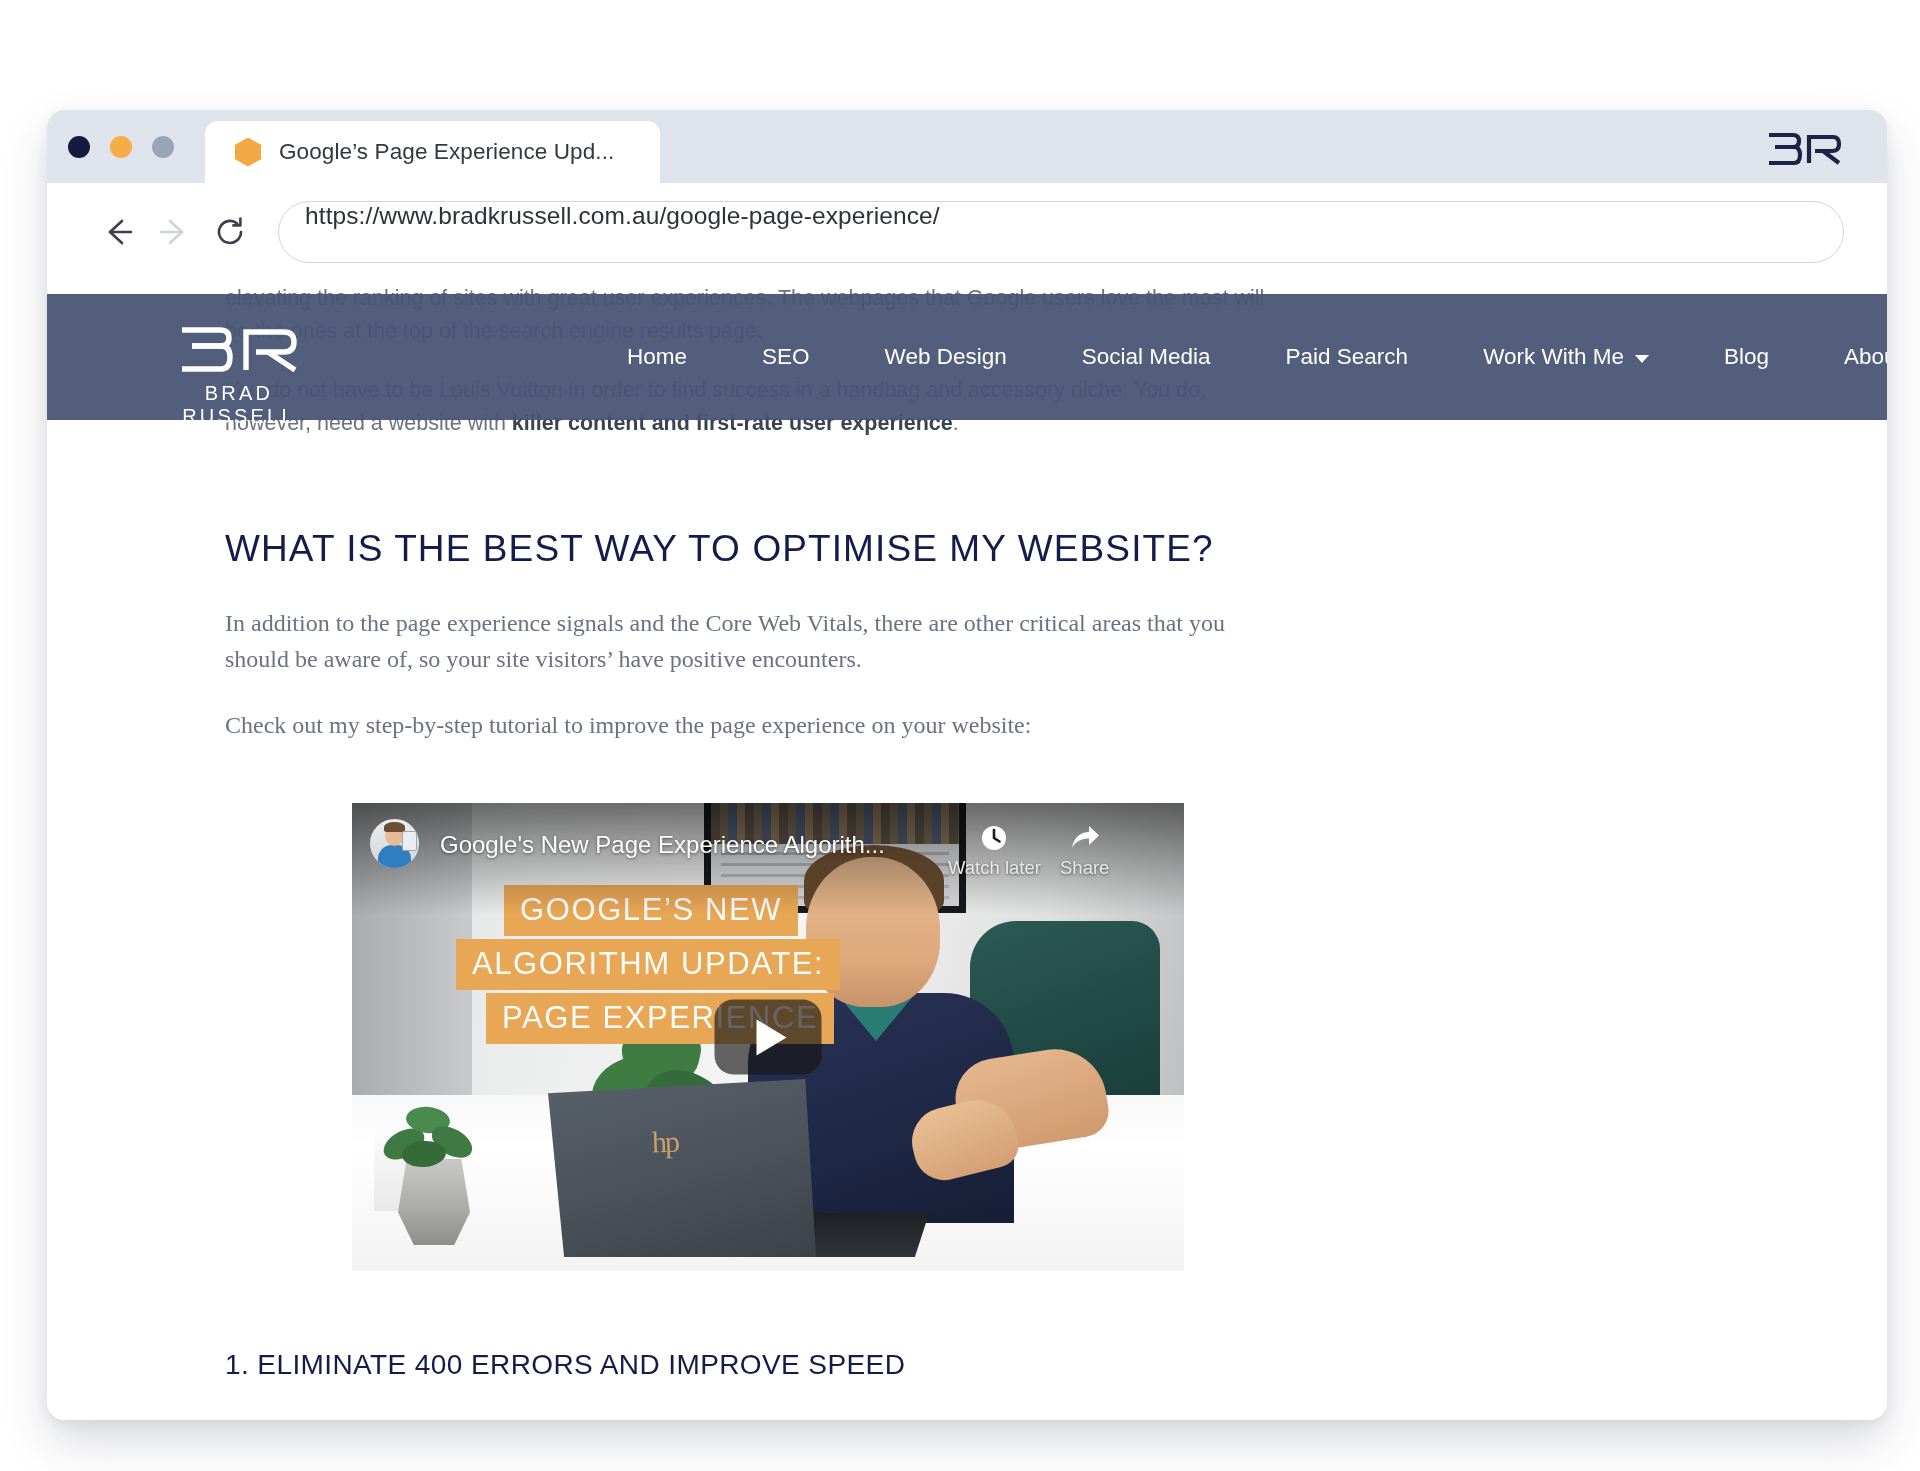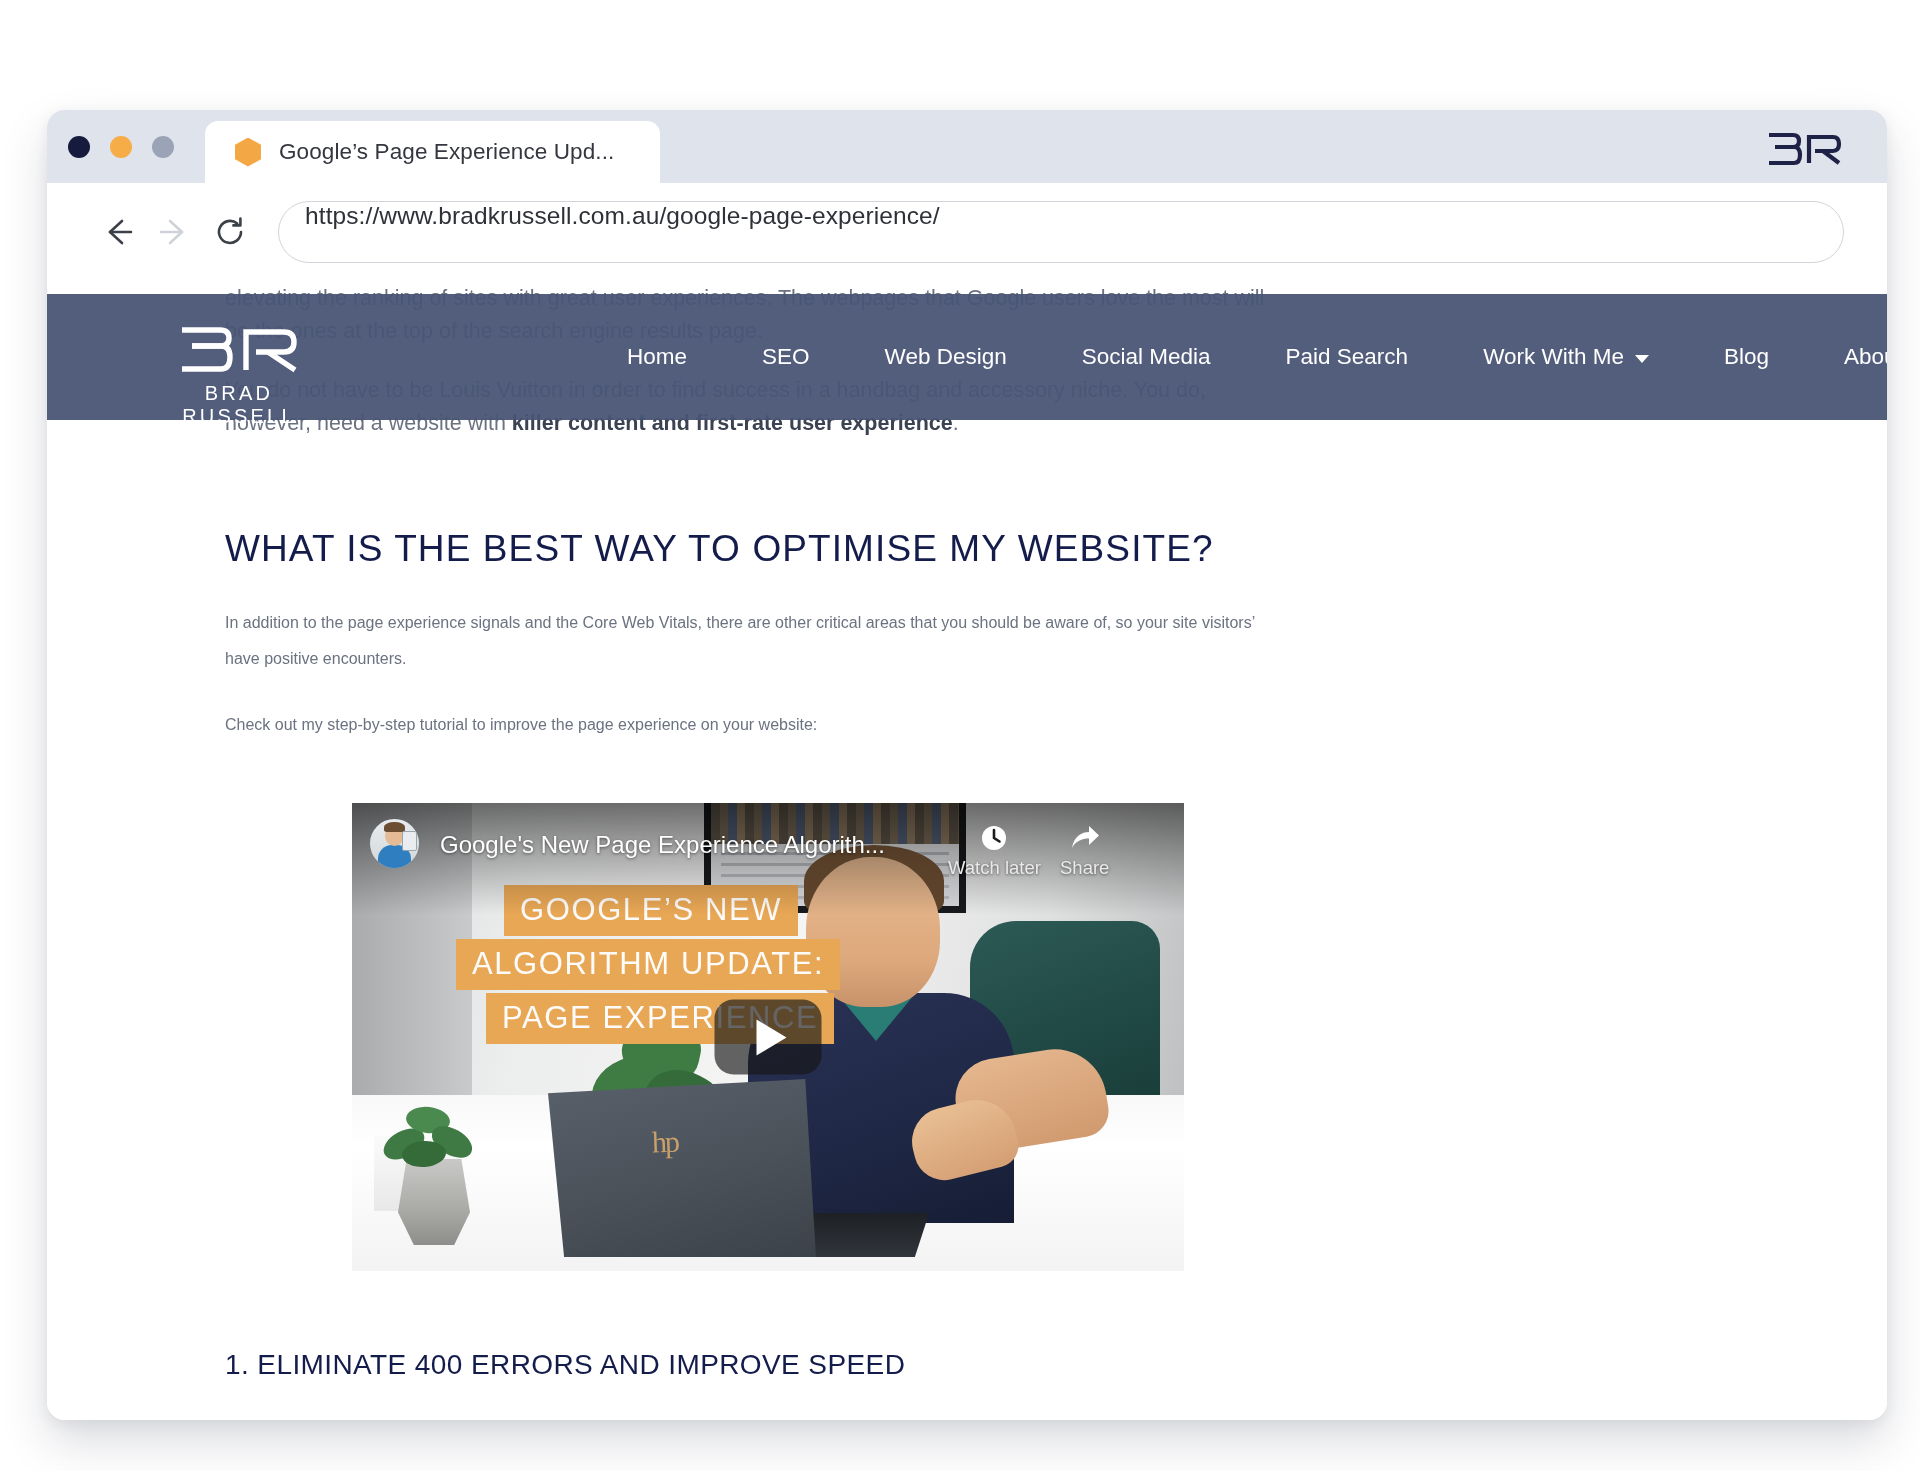--- a/index.html
+++ b/index.html
@@ -208,25 +208,26 @@
   }
   .h2 {
     font-size: 37px;
     color: #141c4b;
     font-weight: 400;
     letter-spacing: 1.1px;
     margin-top: 68px;
     margin-bottom: 35px;
   }
   .body-p {
-    font-size: 16px;
+    font-size: 24px;
     line-height: 36px;
     color: #6b7280;
     max-width: 1055px;
     margin-bottom: 30px;
+    font-family: Liberation Serif, serif;
   }
 
   
   .video-wrap {
     position: relative;
     margin-top: 60px;
     margin-left: 127px;
     width: 832px;
     height: 468px;
     overflow: hidden;

